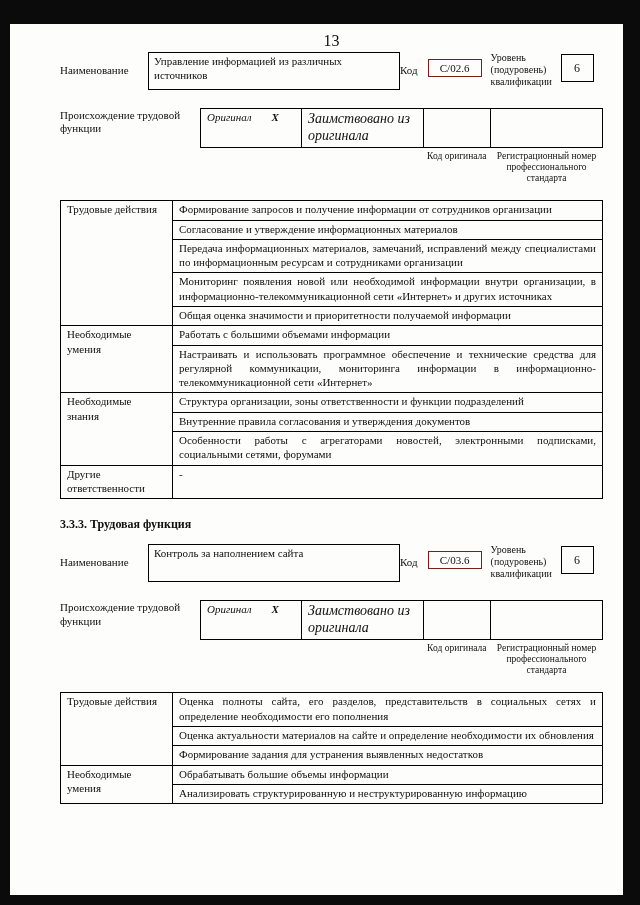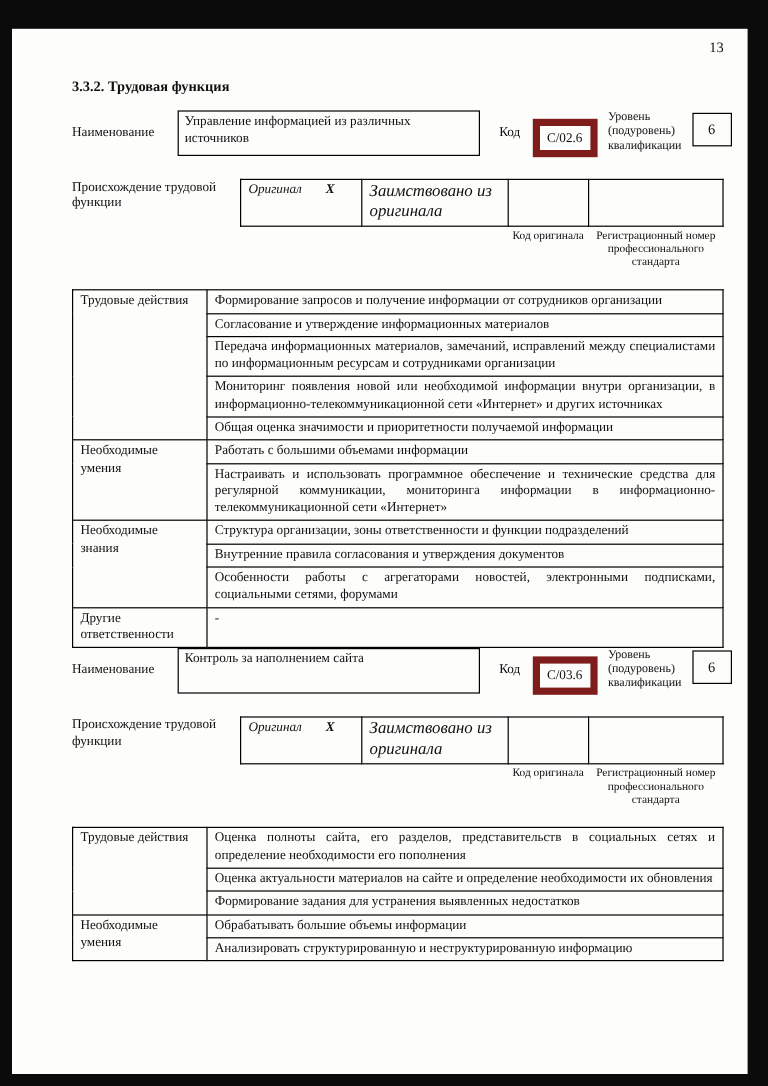--- a/index.html
+++ b/index.html
@@ -14,34 +14,34 @@
   }
   .paper {
     position: absolute;
     left: 10px; top: 24px;
     width: 613px; height: 871px;
     background: #fdfdfc;
     overflow: hidden;
     padding: 8px 20px 0 50px;
   }
 
-  .page-num { text-align: right; font-size: 12px; margin-bottom: 2px; }
+  .page-num { text-align: center; font-size: 16px; margin-bottom: 2px; }
 
   .sec-heading { font-weight: bold; font-size: 12px; margin: 18px 0 12px 0; }
 
   
   .form1 { display: flex; align-items: flex-start; font-size: 11px; }
   .fl-name { width: 88px; flex-shrink: 0; padding-top: 12px; }
   .name-box {
     border: 1px solid #000; width: 252px; min-height: 38px;
     padding: 2px 5px; line-height: 1.25; flex-shrink: 0;
   }
-  .fl-code { padding-top: 12px; margin-left: 16px; flex-shrink: 0; }
+  .fl-code { padding-top: 12px; flex-shrink: 0; }
   .code-box {
-    border: 6px solid #7f1d1d; width: 54px; height: 32px; margin-left: 10px; margin-top: 7px;
+    border: 1px solid #7f1d1d; width: 54px; height: 18px; margin-left: 10px; margin-top: 7px;
     display: flex; align-items: center; justify-content: center; flex-shrink: 0;
   }
   .fl-level { font-size: 10px; width: 66px; margin-left: 9px; line-height: 1.18; flex-shrink: 0; }
   .level-box {
     border: 1px solid #000; width: 33px; height: 28px; margin-left: 4px; margin-top: 2px;
     display: flex; align-items: center; justify-content: center; font-size: 12px; flex-shrink: 0;
   }
 
   
   .form2 { display: flex; margin-top: 18px; font-size: 11px; justify-content: space-between; }
@@ -75,21 +75,20 @@
   .func-table td.item { text-align: justify; }
 </style>
 </head>
 <body>
 
 <div class="screen">
   <div class="paper">
 
     <div class="page-num">13</div>
 
-    <div class="sec-heading">3.3.2. Трудовая функция</div>
 
     <div class="form1">
       <div class="fl-name">Наименование</div>
       <div class="name-box">Управление информацией из различных источников</div>
       <div class="fl-code">Код</div>
       <div class="code-box">С/02.6</div>
       <div class="fl-level">Уровень (подуровень) квалификации</div>
       <div class="level-box">6</div>
     </div>
 
@@ -153,20 +152,21 @@
             <td class="item">Особенности работы с агрегаторами новостей, электронными подписками, социальными сетями, форумами</td>
           </tr>
 
         <tr>
           <td class="group">Другие ответственности</td>
           <td class="item">-</td>
         </tr>
       </tbody>
     </table>
 
+    <div class="sec-heading">3.3.3. Трудовая функция</div>
 
     <div class="form1">
       <div class="fl-name">Наименование</div>
       <div class="name-box">Контроль за наполнением сайта</div>
       <div class="fl-code">Код</div>
       <div class="code-box">С/03.6</div>
       <div class="fl-level">Уровень (подуровень) квалификации</div>
       <div class="level-box">6</div>
     </div>
 

